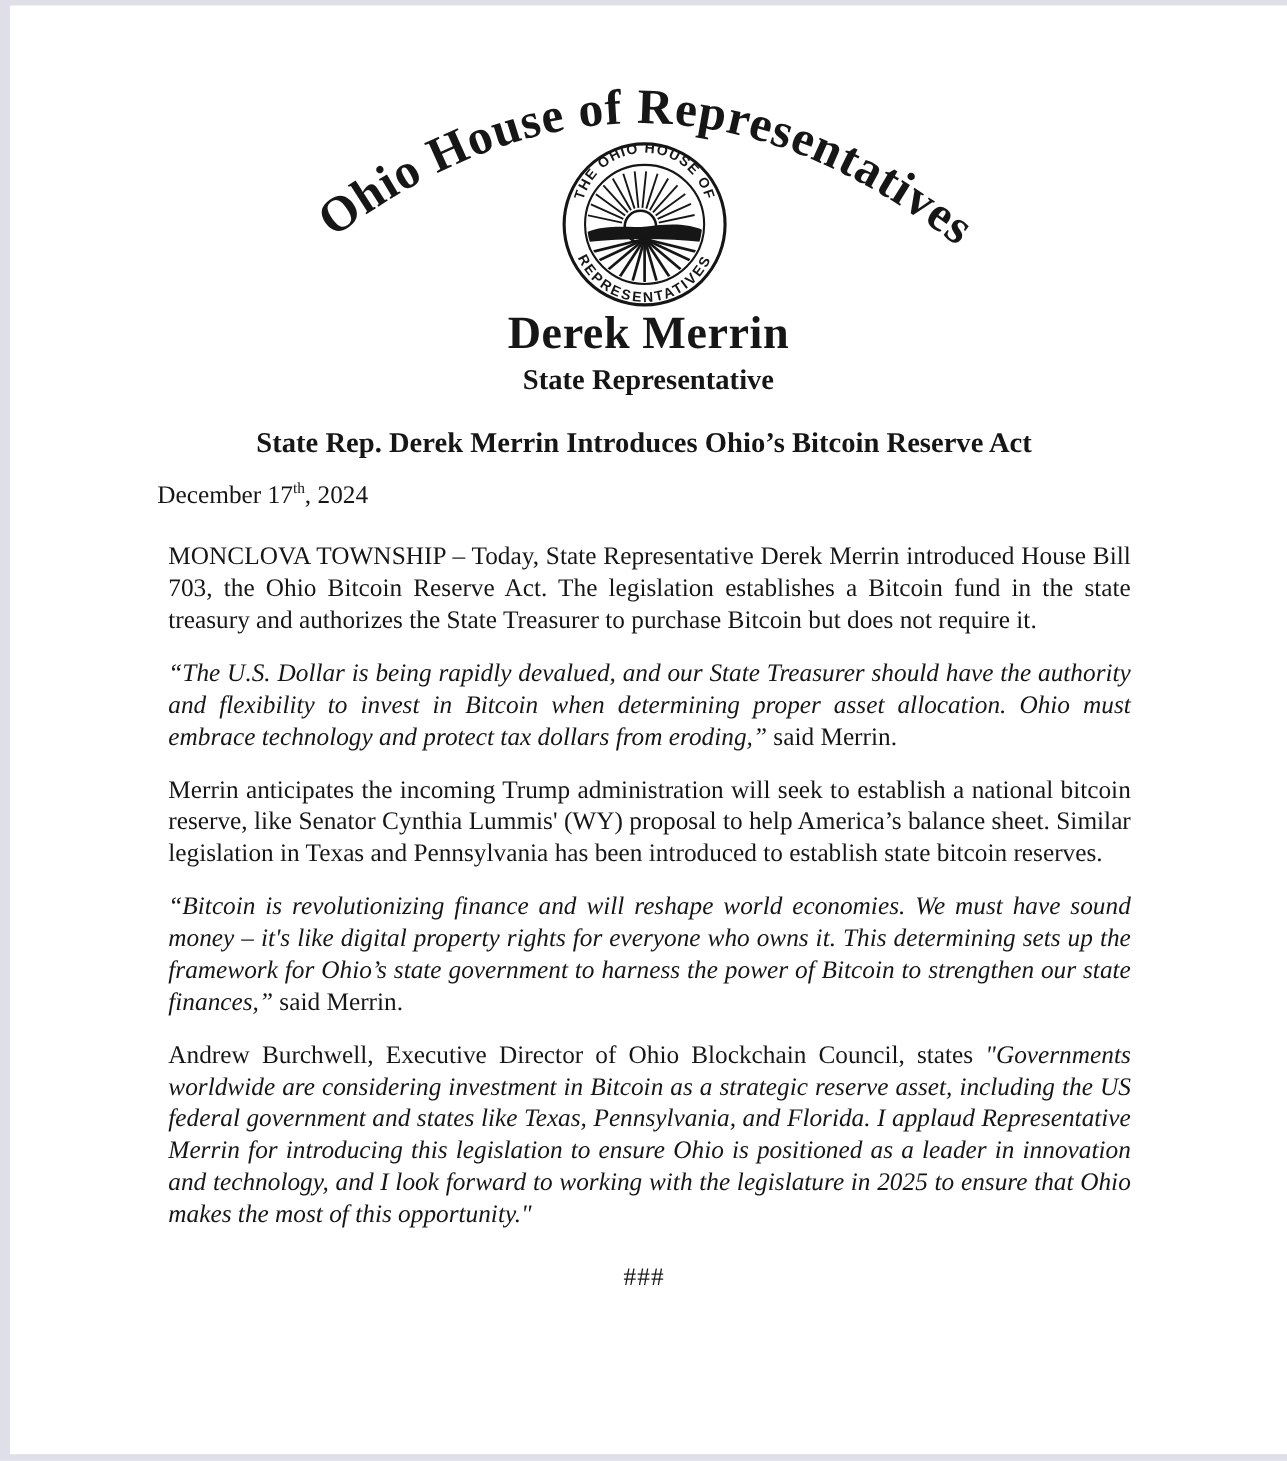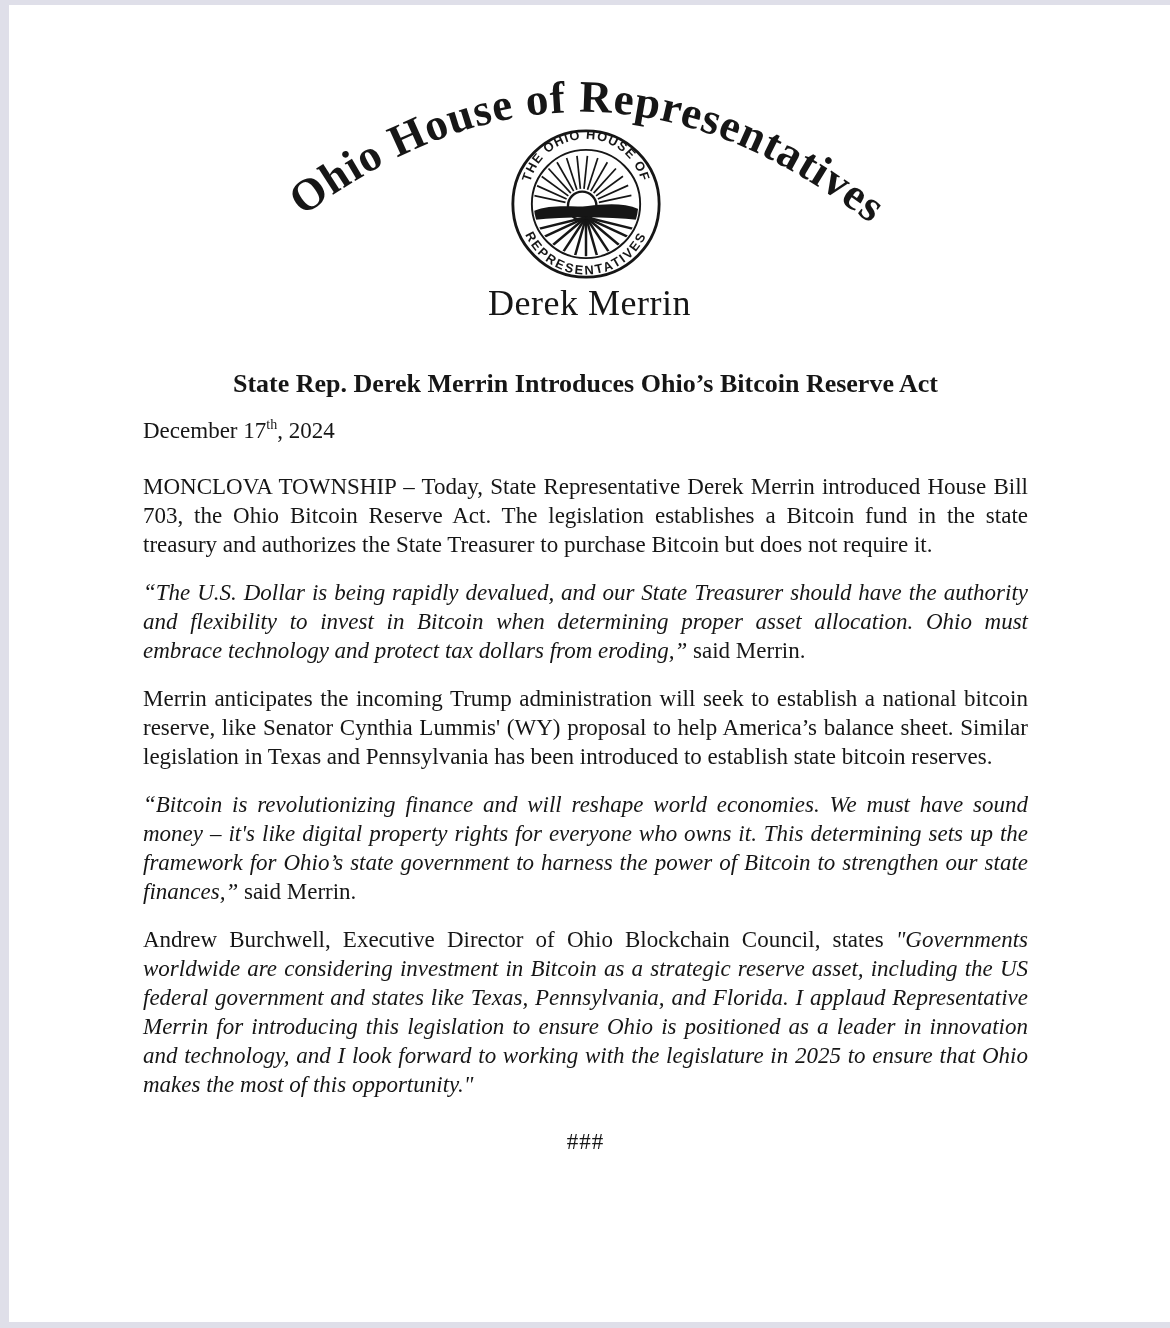--- a/index.html
+++ b/index.html
@@ -19,42 +19,42 @@
   }
   .header-art { position:relative; height:278px; }
   .arc-svg { position:absolute; top:0; left:0; }
   .seal {
     position:absolute; left:501px; top:123px;
     width:152px; height:152px;
   }
   .seal svg { display:block; width:152px; height:152px; }
   h1.rep-name {
     margin:0; text-align:center;
-    font-size:36px; line-height:41px; font-weight:normal;
+    font-size:42px; line-height:41px; font-weight:bold;
     letter-spacing:0.5px;
   }
   h2.rep-role {
     margin:6px 0 0 0; text-align:center;
     font-size:26px; line-height:31px; font-weight:bold;
   }
   h3.release-title {
-    margin:44px 142px 0 134px; text-align:center;
+    margin:26px 142px 0 134px; text-align:center;
     font-size:26px; line-height:31px; font-weight:bold;
   }
   .body-col {
     padding:0 142px 27px 134px;
     font-size:23px; line-height:29px;
     text-align:justify;
   }
   p.date-line {
     margin:17px 0 27px 0;
     text-align:left;
   }
   p.date-line sup { font-size:14px; line-height:0; }
-  .press-paragraphs p { margin:0 0 19px 0; }
+  .press-paragraphs p { margin:0 0 19px 10px; }
   .seg-italic { font-style:italic; }
   p.end-mark {
     margin:28px 0 0 0; text-align:center;
     letter-spacing:1px;
   }
   .arc-text {
     font-family:"Liberation Serif", serif;
     font-size:45px; font-weight:600; letter-spacing:1px;
     fill:#161616;
   }
@@ -129,20 +129,21 @@
           <textPath href="#sealTopArc" startOffset="50%" text-anchor="middle">THE OHIO HOUSE OF</textPath>
         </text>
         <text class="seal-ring-text" font-size="13.5" letter-spacing="2.2">
           <textPath href="#sealBottomArc" startOffset="50%" text-anchor="middle">REPRESENTATIVES</textPath>
         </text>
       </svg>
     </div>
   </div>
 
   <h1 class="rep-name">Derek Merrin</h1>
+  <h2 class="rep-role">State Representative</h2>
 
   <h3 class="release-title">State Rep. Derek Merrin Introduces Ohio’s Bitcoin Reserve Act</h3>
 
   <div class="body-col">
     <p class="date-line"><span>December 17</span><sup>th</sup><span>, 2024</span></p>
 
     <div class="press-paragraphs">
         <p><span class="seg-normal">MONCLOVA TOWNSHIP – Today, State Representative Derek Merrin introduced House Bill 703, the Ohio Bitcoin Reserve Act. The legislation establishes a Bitcoin fund in the state treasury and authorizes the State Treasurer to purchase Bitcoin but does not require it.</span></p>
         <p><span class="seg-italic">“The U.S. Dollar is being rapidly devalued, and our State Treasurer should have the authority and flexibility to invest in Bitcoin when determining proper asset allocation. Ohio must embrace technology and protect tax dollars from eroding,” </span><span class="seg-normal">said Merrin.</span></p>
         <p><span class="seg-normal">Merrin anticipates the incoming Trump administration will seek to establish a national bitcoin reserve, like Senator Cynthia Lummis' (WY) proposal to help America’s balance sheet. Similar legislation in Texas and Pennsylvania has been introduced to establish state bitcoin reserves.</span></p>

